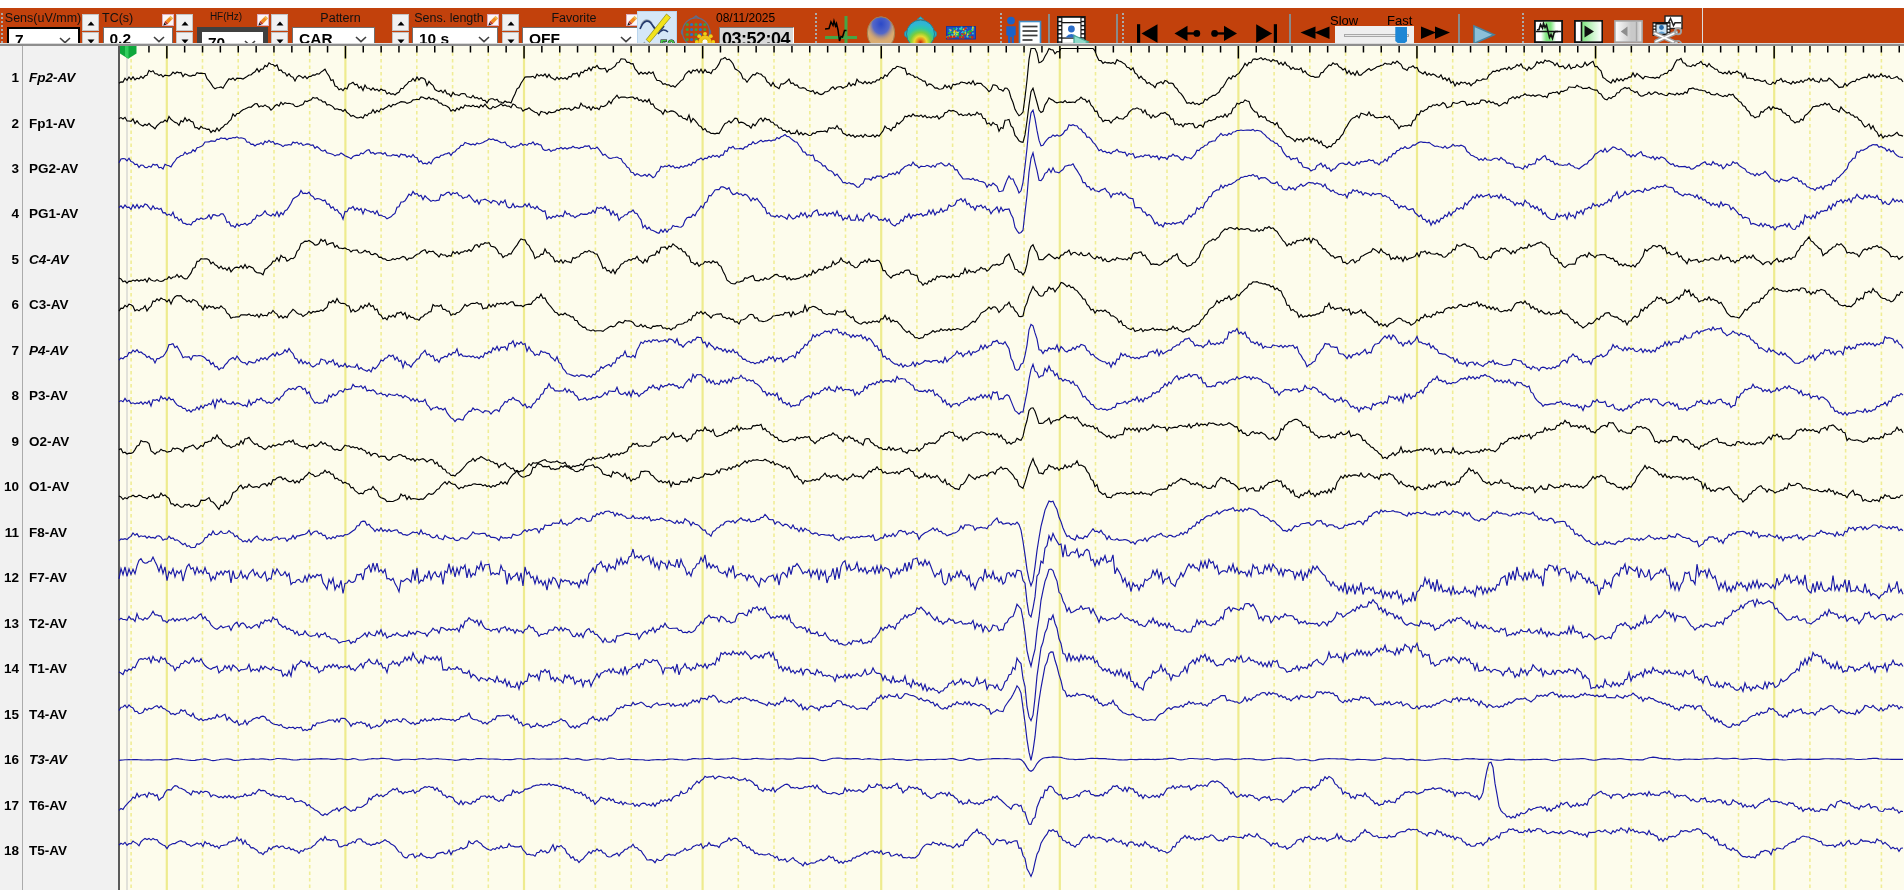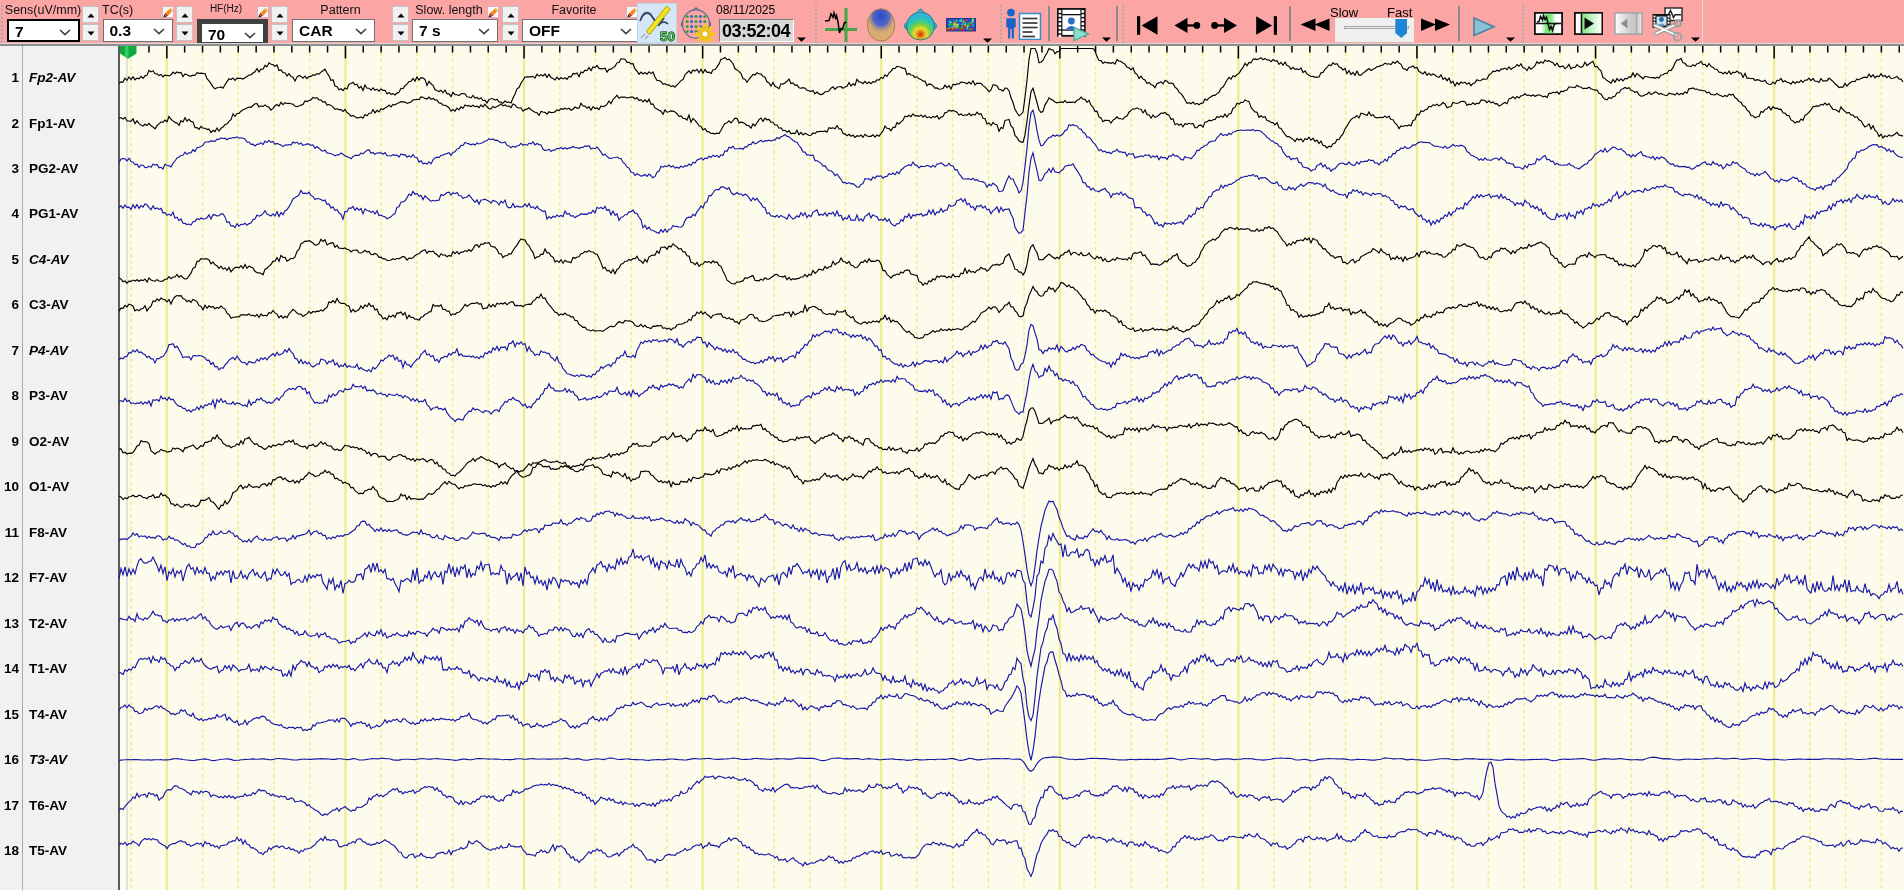--- a/index.html
+++ b/index.html
@@ -1,15 +1,15 @@
 <!DOCTYPE html>
 <html><head><meta charset="utf-8"><title>EEG</title>
 <style>
 html,body{margin:0;padding:0;width:1904px;height:890px;overflow:hidden;background:#fff;font-family:"Liberation Sans",sans-serif;}
-#toolbar{position:absolute;left:0;top:0;width:1904px;height:44px;background:#fca5a5;text-decoration:underline;}
+#toolbar{position:absolute;left:0;top:8px;width:1904px;height:44px;background:#c2410c;text-decoration:underline;}
 #tbline{position:absolute;left:0;top:43px;width:1904px;height:1px;background:#DADADA;}
 </style></head>
 <body>
 <div id="toolbar">
     <svg style="position:absolute;left:1px;top:5px" width="2" height="38">
       <rect x="0" y="0" width="2" height="2" fill="#ABABAB"></rect>
       <rect x="0" y="4" width="2" height="2" fill="#ABABAB"></rect>
       <rect x="0" y="8" width="2" height="2" fill="#ABABAB"></rect>
       <rect x="0" y="12" width="2" height="2" fill="#ABABAB"></rect>
       <rect x="0" y="16" width="2" height="2" fill="#ABABAB"></rect>
@@ -31,21 +31,21 @@
         <polygon points="4,1.5 7.5,5.5 0.5,5.5" fill="#000"></polygon>
       </svg>
     </div>
     <div style="position:absolute;left:81.5px;top:23.7px;width:17px;height:17.3px;background:#F1F1F1;border:1px solid #C3C3C3;box-sizing:border-box">
       <svg style="position:absolute;left:4px;top:5px" width="8" height="7">
         <polygon points="0.5,1.5 7.5,1.5 4,5.5" fill="#000"></polygon>
       </svg>
     </div>
     <div style="position:absolute;left:102px;top:3px;width:58px;text-align:left;font-size:12.5px;color:#111;white-space:nowrap;z-index:5">TC(s)</div>
     <div style="position:absolute;left:102.5px;top:19px;width:70.5px;height:23px;background:#fff;border:1px solid #707070;box-sizing:border-box">
-      <span style="position:absolute;left:6px;top:2px;font-size:15.5px;font-weight:bold">0.3</span>
+      <span style="position:absolute;left:6px;top:2px;font-size:15.5px;font-weight:bold">0.2</span>
       <svg style="position:absolute;right:7px;top:8px" width="12" height="7">
         <polyline points="1,1 6,5.6 11,1" fill="none" stroke="#404040" stroke-width="1.6"></polyline>
       </svg>
     </div>
     <div style="position:absolute;left:161.5px;top:6px;width:12px;height:12px;background:#FDF6F6;border:1px solid #DBAFC0;box-sizing:border-box">
       <svg style="position:absolute;left:0;top:0" width="11" height="11">
         <polygon points="2.6,5.8 6.4,2.0 9.0,4.6 5.2,8.4" fill="#F08A1E"></polygon>
         <polygon points="6.4,2.0 7.6,0.8 10.2,3.4 9.0,4.6" fill="#E8B84A"></polygon>
         <polygon points="1.2,7.2 2.6,5.8 5.2,8.4 3.8,9.8" fill="#C03A28"></polygon>
         <polygon points="0.4,10.6 1.2,7.6 3.4,9.8" fill="#1A1A1A"></polygon>
@@ -96,23 +96,23 @@
     <div style="position:absolute;left:392px;top:6px;width:17px;height:17.3px;background:#F1F1F1;border:1px solid #C3C3C3;box-sizing:border-box">
       <svg style="position:absolute;left:4px;top:5px" width="8" height="7">
         <polygon points="4,1.5 7.5,5.5 0.5,5.5" fill="#000"></polygon>
       </svg>
     </div>
     <div style="position:absolute;left:392px;top:23.7px;width:17px;height:17.3px;background:#F1F1F1;border:1px solid #C3C3C3;box-sizing:border-box">
       <svg style="position:absolute;left:4px;top:5px" width="8" height="7">
         <polygon points="0.5,1.5 7.5,1.5 4,5.5" fill="#000"></polygon>
       </svg>
     </div>
-    <div style="position:absolute;left:412px;top:3px;width:74px;text-align:center;font-size:12.5px;color:#111;white-space:nowrap;z-index:5">Slow. length</div>
+    <div style="position:absolute;left:412px;top:3px;width:74px;text-align:center;font-size:12.5px;color:#111;white-space:nowrap;z-index:5">Sens. length</div>
     <div style="position:absolute;left:412px;top:19px;width:86px;height:23px;background:#fff;border:1px solid #707070;box-sizing:border-box">
-      <span style="position:absolute;left:6px;top:2px;font-size:15.5px;font-weight:bold">7 s</span>
+      <span style="position:absolute;left:6px;top:2px;font-size:15.5px;font-weight:bold">10 s</span>
       <svg style="position:absolute;right:7px;top:8px" width="12" height="7">
         <polyline points="1,1 6,5.6 11,1" fill="none" stroke="#404040" stroke-width="1.6"></polyline>
       </svg>
     </div>
     <div style="position:absolute;left:486.5px;top:6px;width:12px;height:12px;background:#FDF6F6;border:1px solid #DBAFC0;box-sizing:border-box">
       <svg style="position:absolute;left:0;top:0" width="11" height="11">
         <polygon points="2.6,5.8 6.4,2.0 9.0,4.6 5.2,8.4" fill="#F08A1E"></polygon>
         <polygon points="6.4,2.0 7.6,0.8 10.2,3.4 9.0,4.6" fill="#E8B84A"></polygon>
         <polygon points="1.2,7.2 2.6,5.8 5.2,8.4 3.8,9.8" fill="#C03A28"></polygon>
         <polygon points="0.4,10.6 1.2,7.6 3.4,9.8" fill="#1A1A1A"></polygon>

